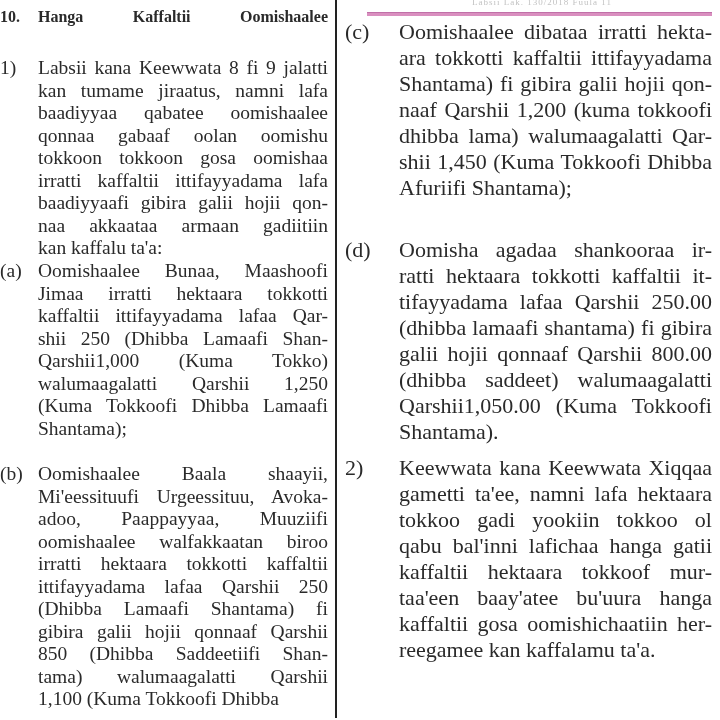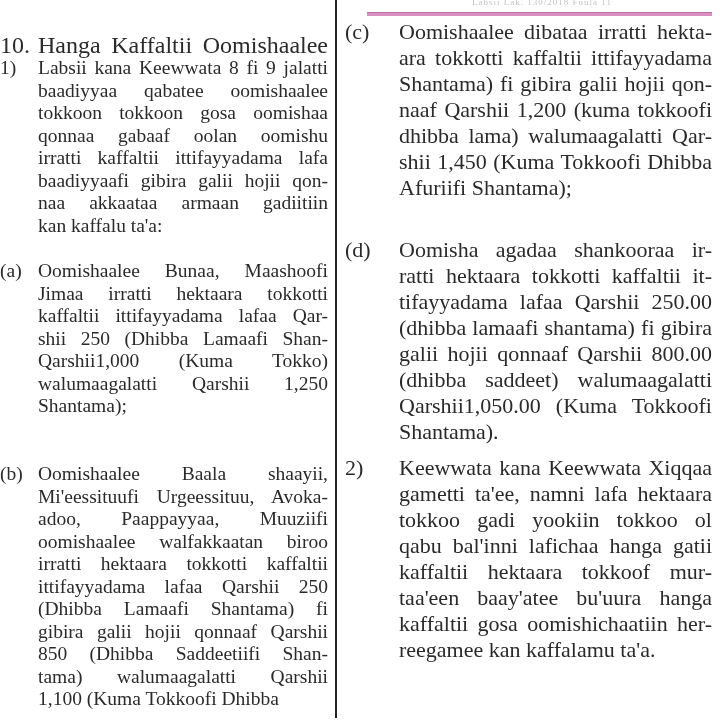--- a/index.html
+++ b/index.html
@@ -31,21 +31,21 @@
   }
   .label {
     flex: 0 0 auto;
   }
   .text {
     flex: 1 1 auto; white-space: normal; hyphens: manual;
   }
   
   .col-left .block { left: 40px; width: 288px; font-size: 19.5px; line-height: 22.5px; }
   .col-left .label { width: 38px; margin-left: -40px; padding-left: 0; }
-  .col-left .heading { font-weight: normal; font-size: 24px; margin-top: 28px; }
+  .col-left .heading { font-weight: bold; font-size: 16px; }
   
   .col-right .block { left: 0; width: 367px; font-size: 22px; line-height: 26px; }
   .col-right .label { width: 54px; }
   .line { display: block; text-align: justify; text-align-last: justify; }
   .line.last { text-align-last: left; }
 </style>
 </head>
 <body>
 
 <div class="col-left">
@@ -53,39 +53,41 @@
     <span class="label heading">10.</span>
     <span class="text heading">
       <span class="line">Hanga Kaffaltii Oomishaalee</span>
     </span>
   </div>
 
   <div class="block" style="top:57px;">
     <span class="label">1)</span>
     <span class="text">
         <span class="line">Labsii kana Keewwata 8 fi 9 jalatti</span>
+        <span class="line">kan tumame jiraatus, namni lafa</span>
         <span class="line">baadiyyaa qabatee oomishaalee</span>
+        <span class="line">qonnaa gabaaf oolan oomishu</span>
         <span class="line">tokkoon tokkoon gosa oomishaa</span>
-        <span class="line">qonnaa gabaaf oolan oomishu</span>
         <span class="line">irratti kaffaltii ittifayyadama lafa</span>
         <span class="line">baadiyyaafi gibira galii hojii qon-</span>
         <span class="line">naa akkaataa armaan gadiitiin</span>
         <span class="line last">kan kaffalu ta'a:</span>
       </span>
   </div>
 
   <div class="block" style="top:260px;">
     <span class="label">(a)</span>
     <span class="text">
         <span class="line">Oomishaalee Bunaa, Maashoofi</span>
         <span class="line">Jimaa irratti hektaara tokkotti</span>
         <span class="line">kaffaltii ittifayyadama lafaa Qar-</span>
         <span class="line">shii 250 (Dhibba Lamaafi Shan-</span>
         <span class="line">Qarshii1,000 (Kuma Tokko)</span>
         <span class="line">walumaagalatti Qarshii 1,250</span>
+        <span class="line">(Kuma Tokkoofi Dhibba Lamaafi</span>
         <span class="line last">Shantama);</span>
       </span>
   </div>
 
   <div class="block" style="top:463px;">
     <span class="label">(b)</span>
     <span class="text">
         <span class="line">Oomishaalee Baala shaayii,</span>
         <span class="line">Mi'eessituufi Urgeessituu, Avoka-</span>
         <span class="line">adoo, Paappayyaa, Muuziifi</span>

